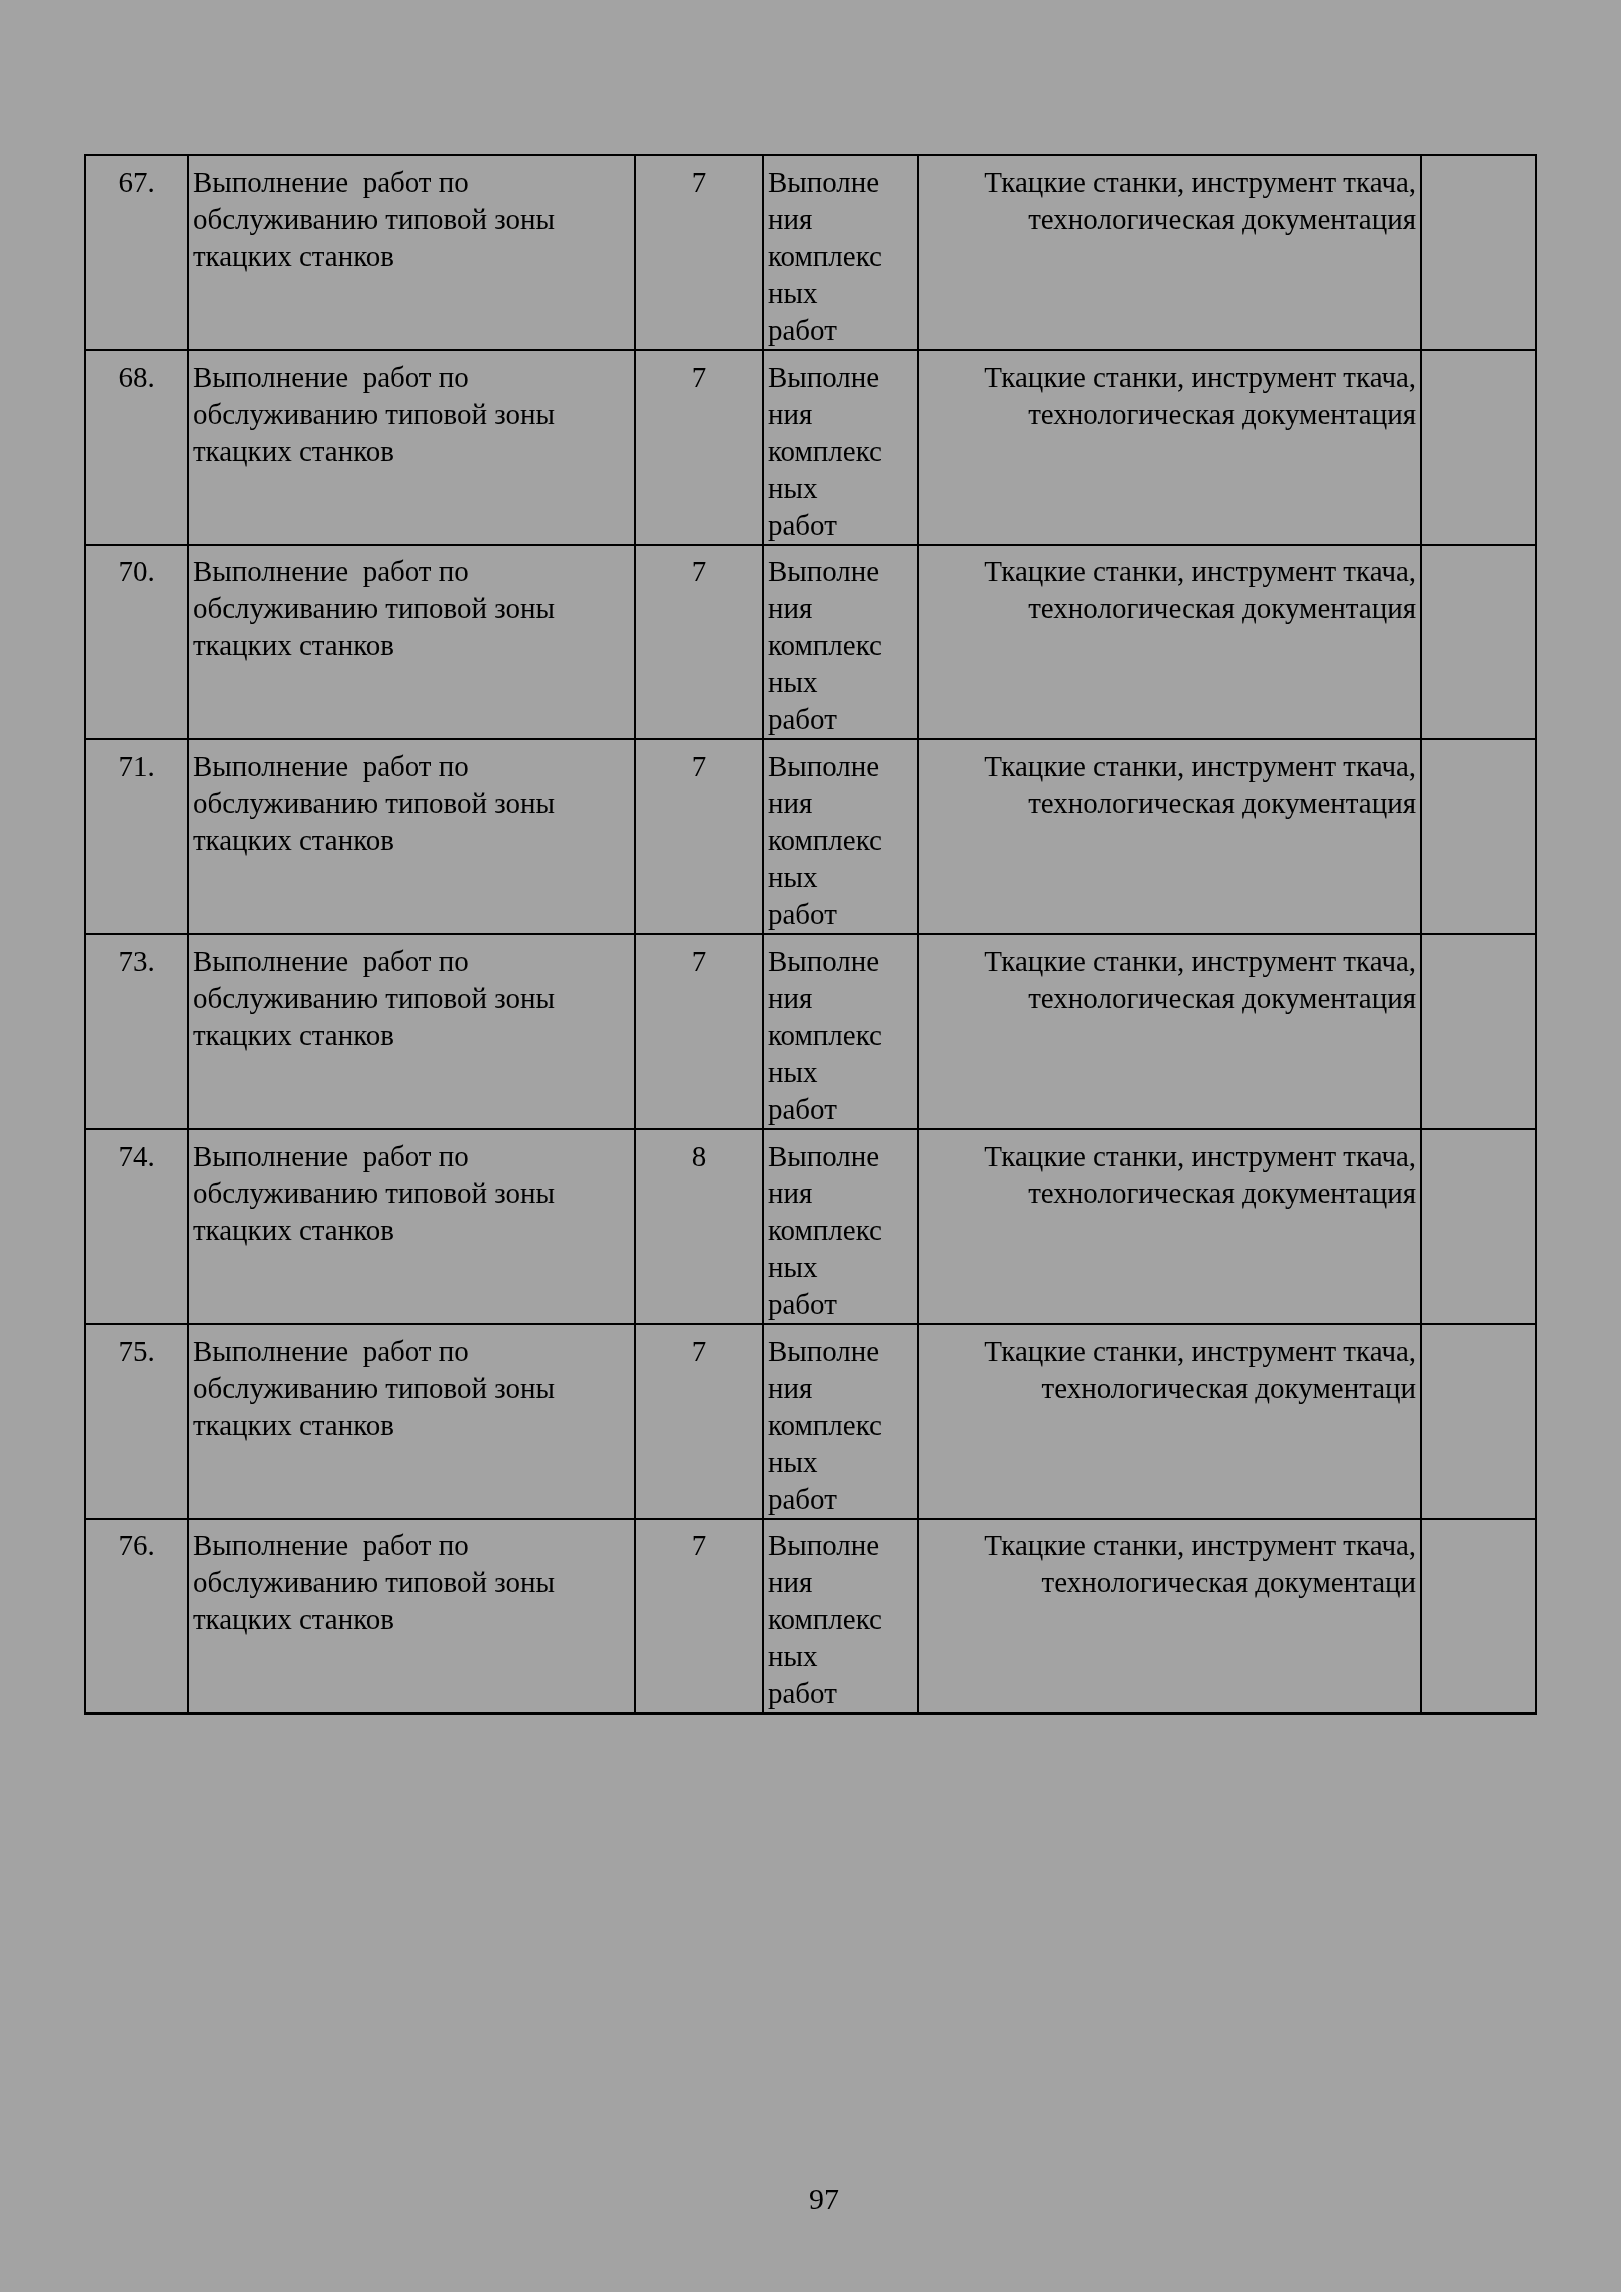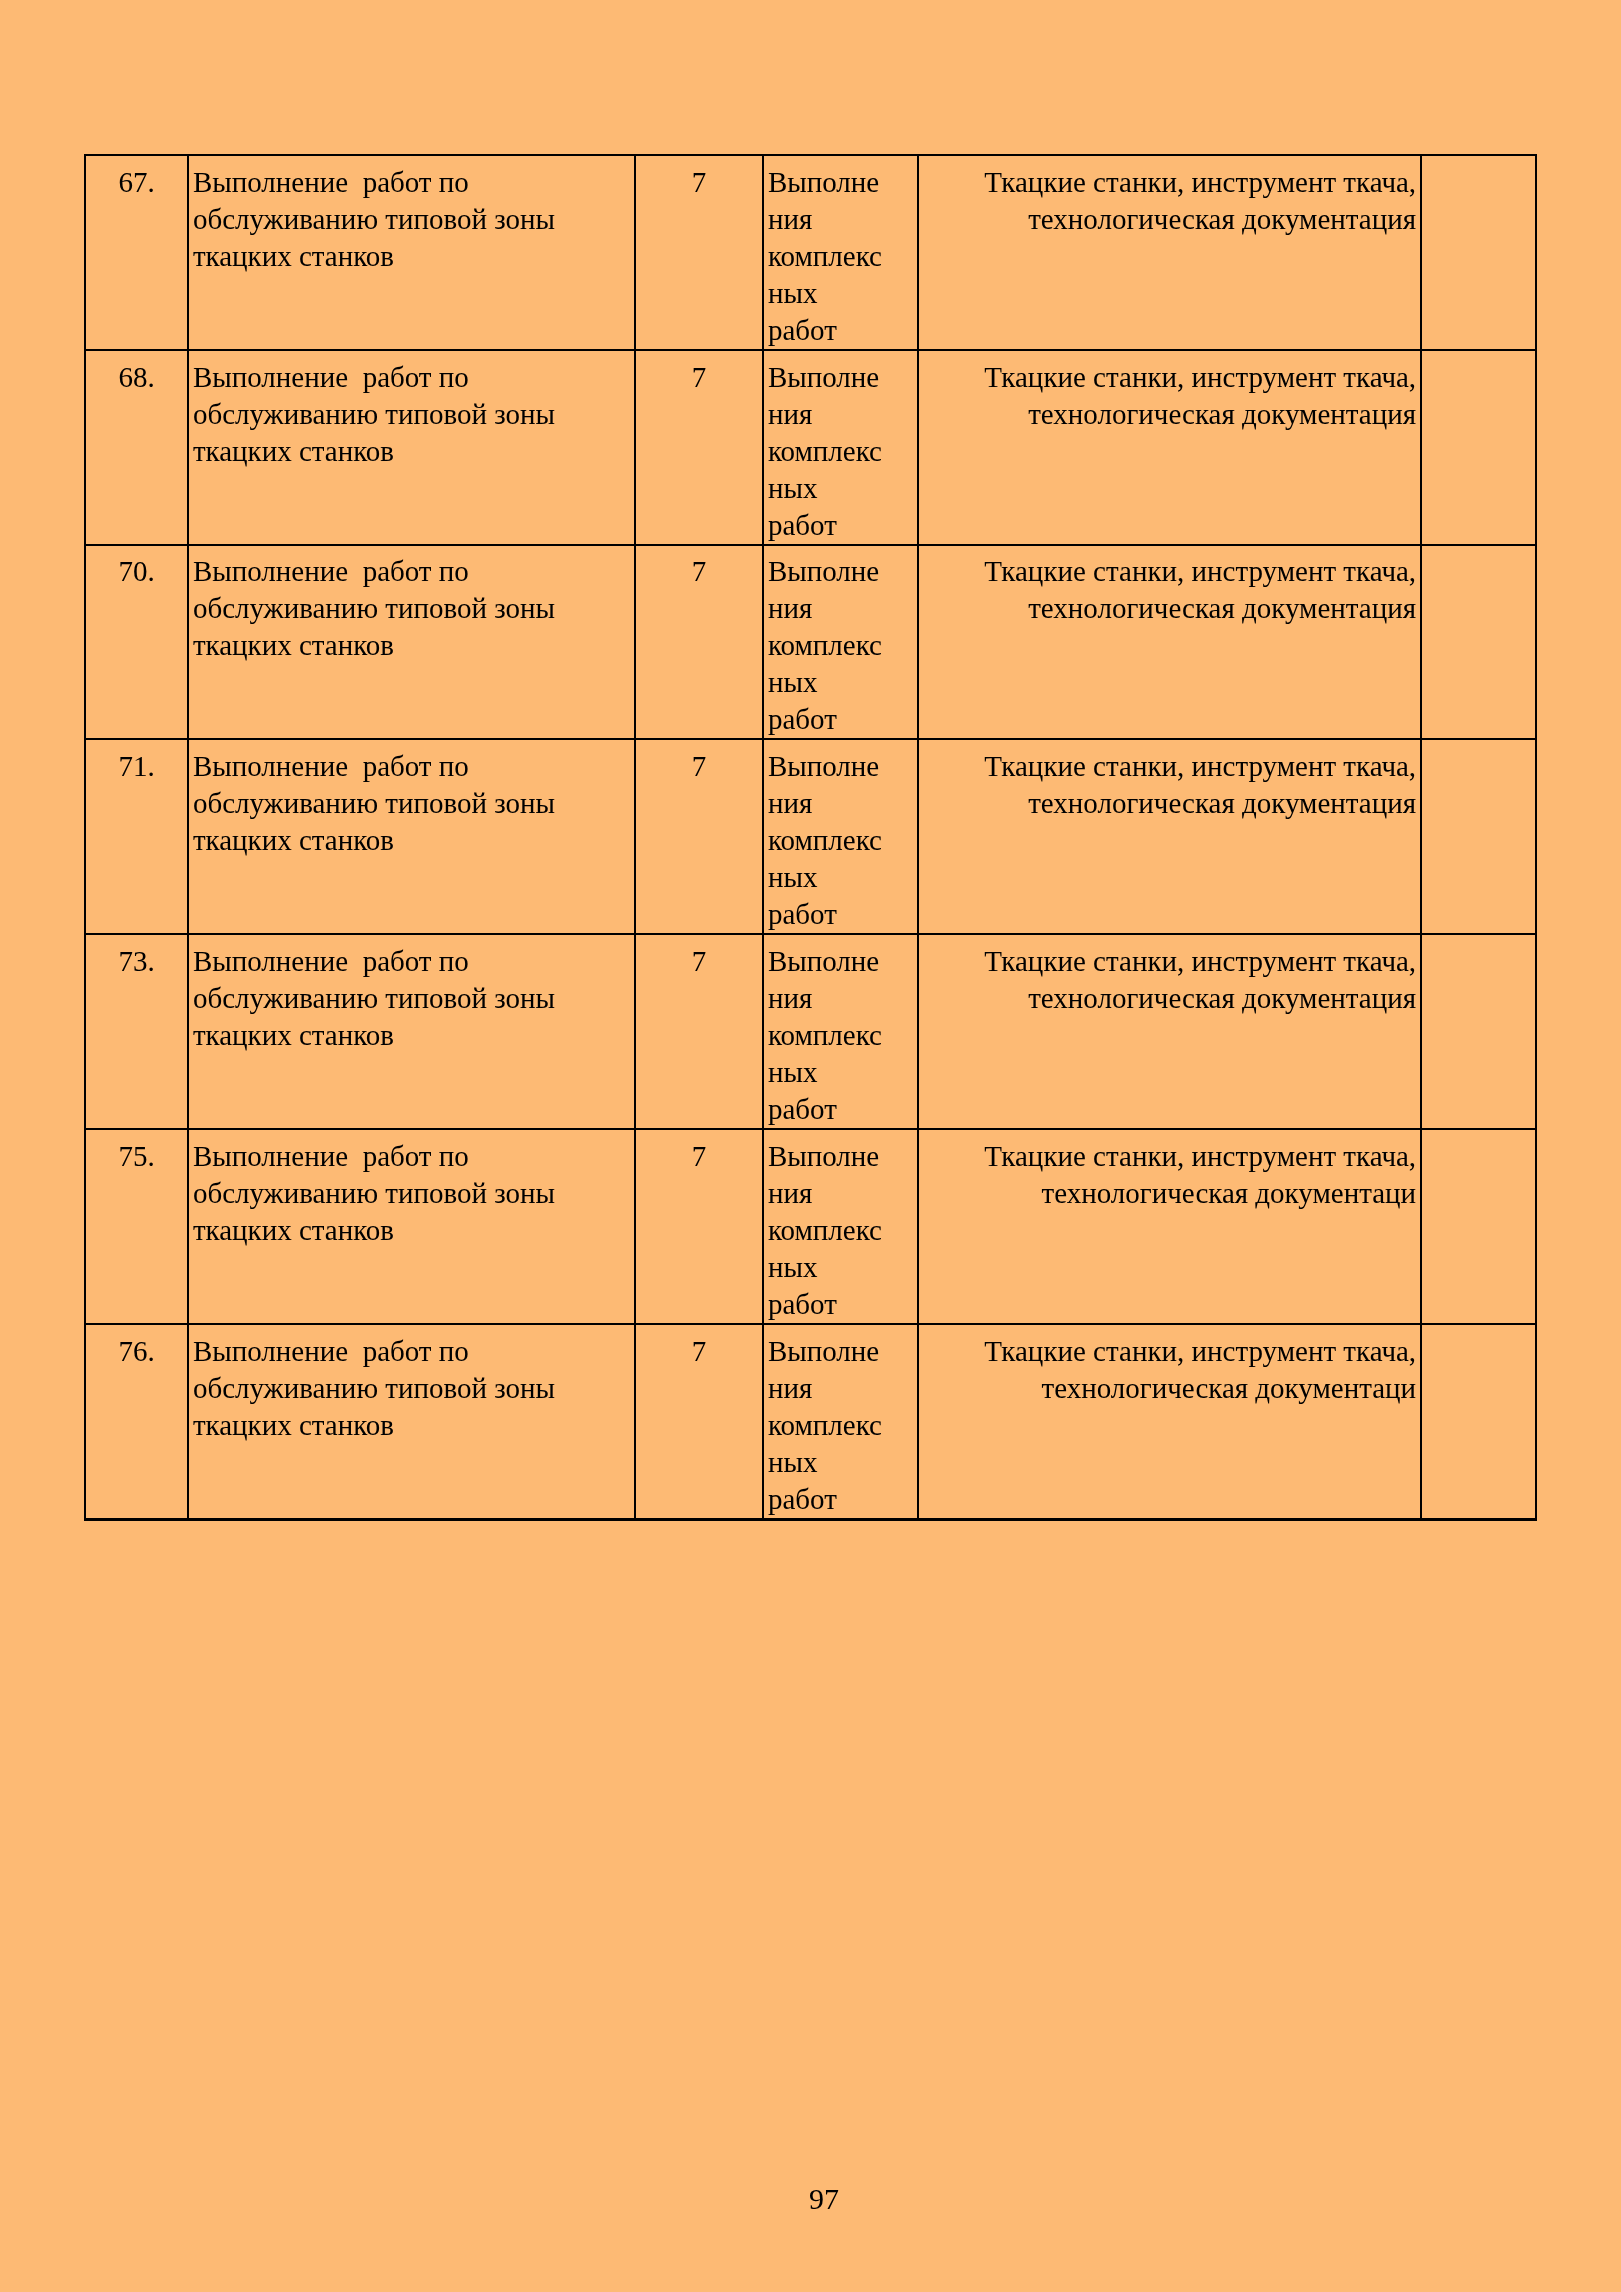--- a/index.html
+++ b/index.html
@@ -14,21 +14,21 @@
     font-family: "Liberation Serif", serif;
     position: relative;
     overflow: hidden;
   }
   .doc-page {
     position: absolute;
     left: 0;
     top: 0;
     width: 1621px;
     height: 2293px;
-    background: #fdba74;
+    background: #a3a3a3;
   }
   table.work-table {
     position: absolute;
     left: 84px;
     top: 154px;
     width: 1451px;
     border-collapse: collapse;
     table-layout: fixed;
     border-top: 2.9px solid #000000;
     border-bottom: 3.9px solid #000000;
@@ -175,20 +175,35 @@
       <td class="col-type">Выполне
 ния
 комплекс
 ных
 работ</td>
       <td class="col-equipment">Ткацкие станки, инструмент ткача,
 технологическая документация</td>
       <td class="col-extra"></td>
     </tr>
 
+    <tr>
+      <td class="col-num">74.</td>
+      <td class="col-task">Выполнение  работ по
+обслуживанию типовой зоны
+ткацких станков</td>
+      <td class="col-grade">8</td>
+      <td class="col-type">Выполне
+ния
+комплекс
+ных
+работ</td>
+      <td class="col-equipment">Ткацкие станки, инструмент ткача,
+технологическая документация</td>
+      <td class="col-extra"></td>
+    </tr>
 
     <tr>
       <td class="col-num">75.</td>
       <td class="col-task">Выполнение  работ по
 обслуживанию типовой зоны
 ткацких станков</td>
       <td class="col-grade">7</td>
       <td class="col-type">Выполне
 ния
 комплекс

